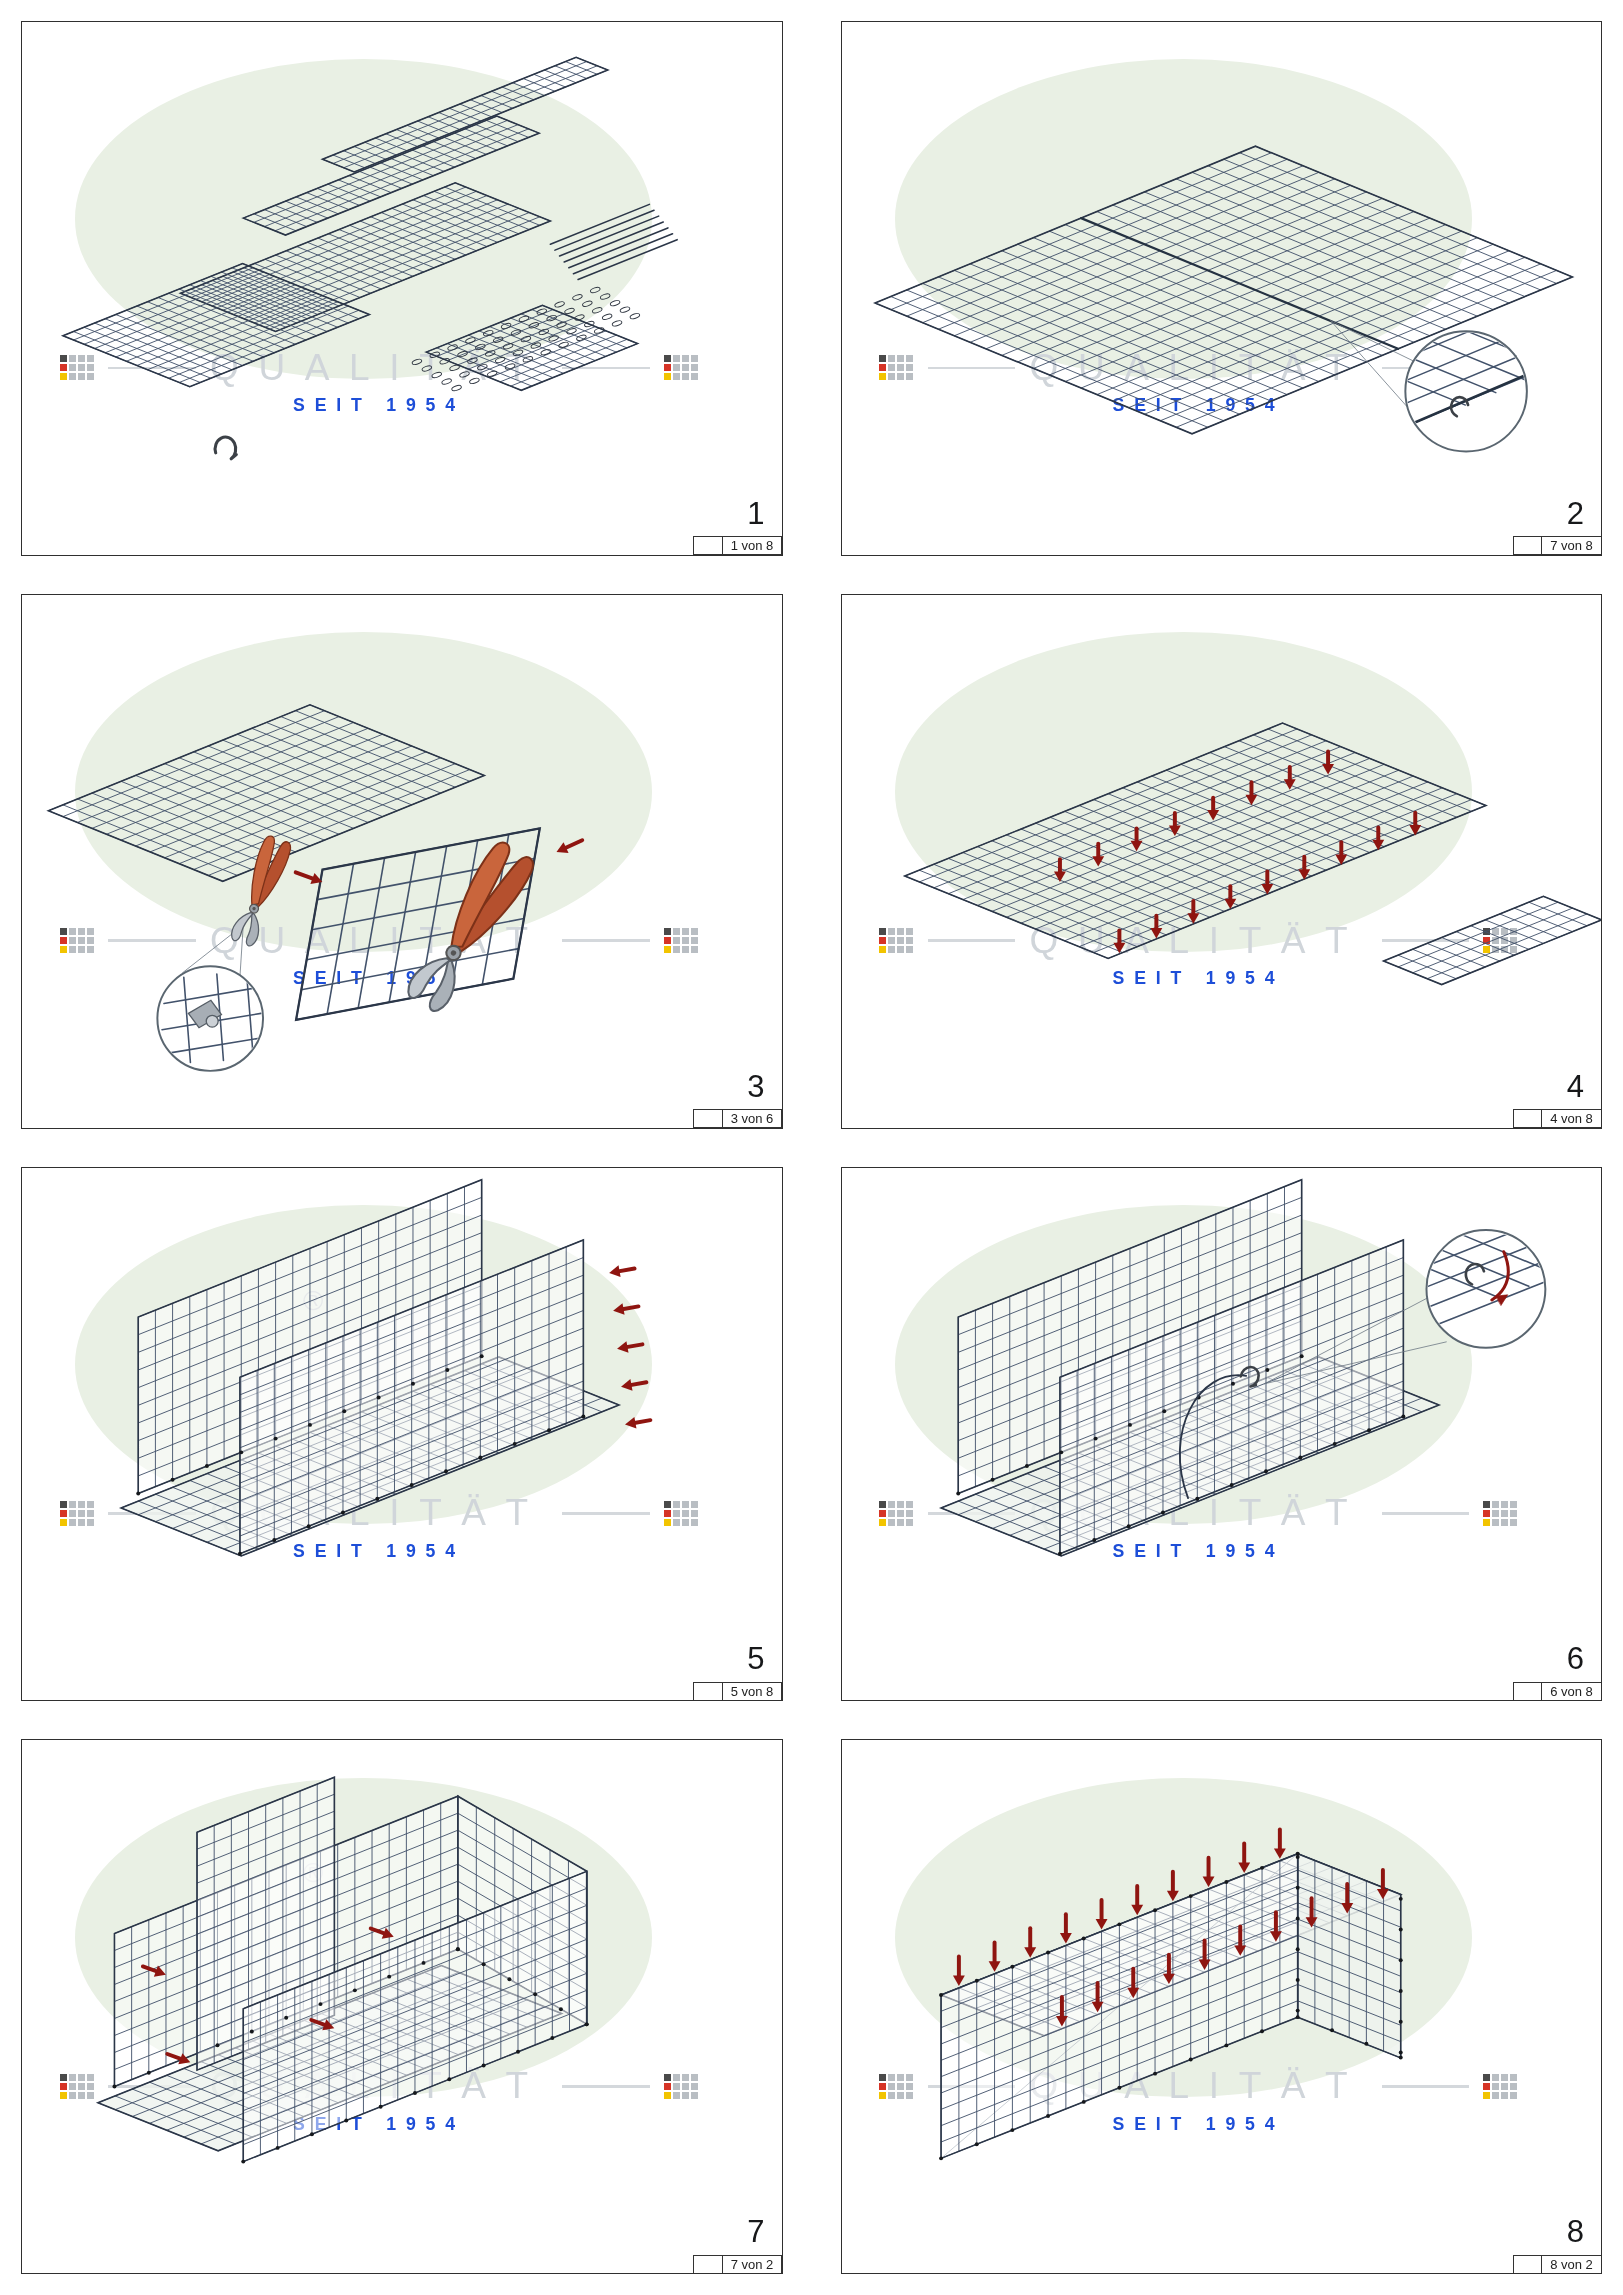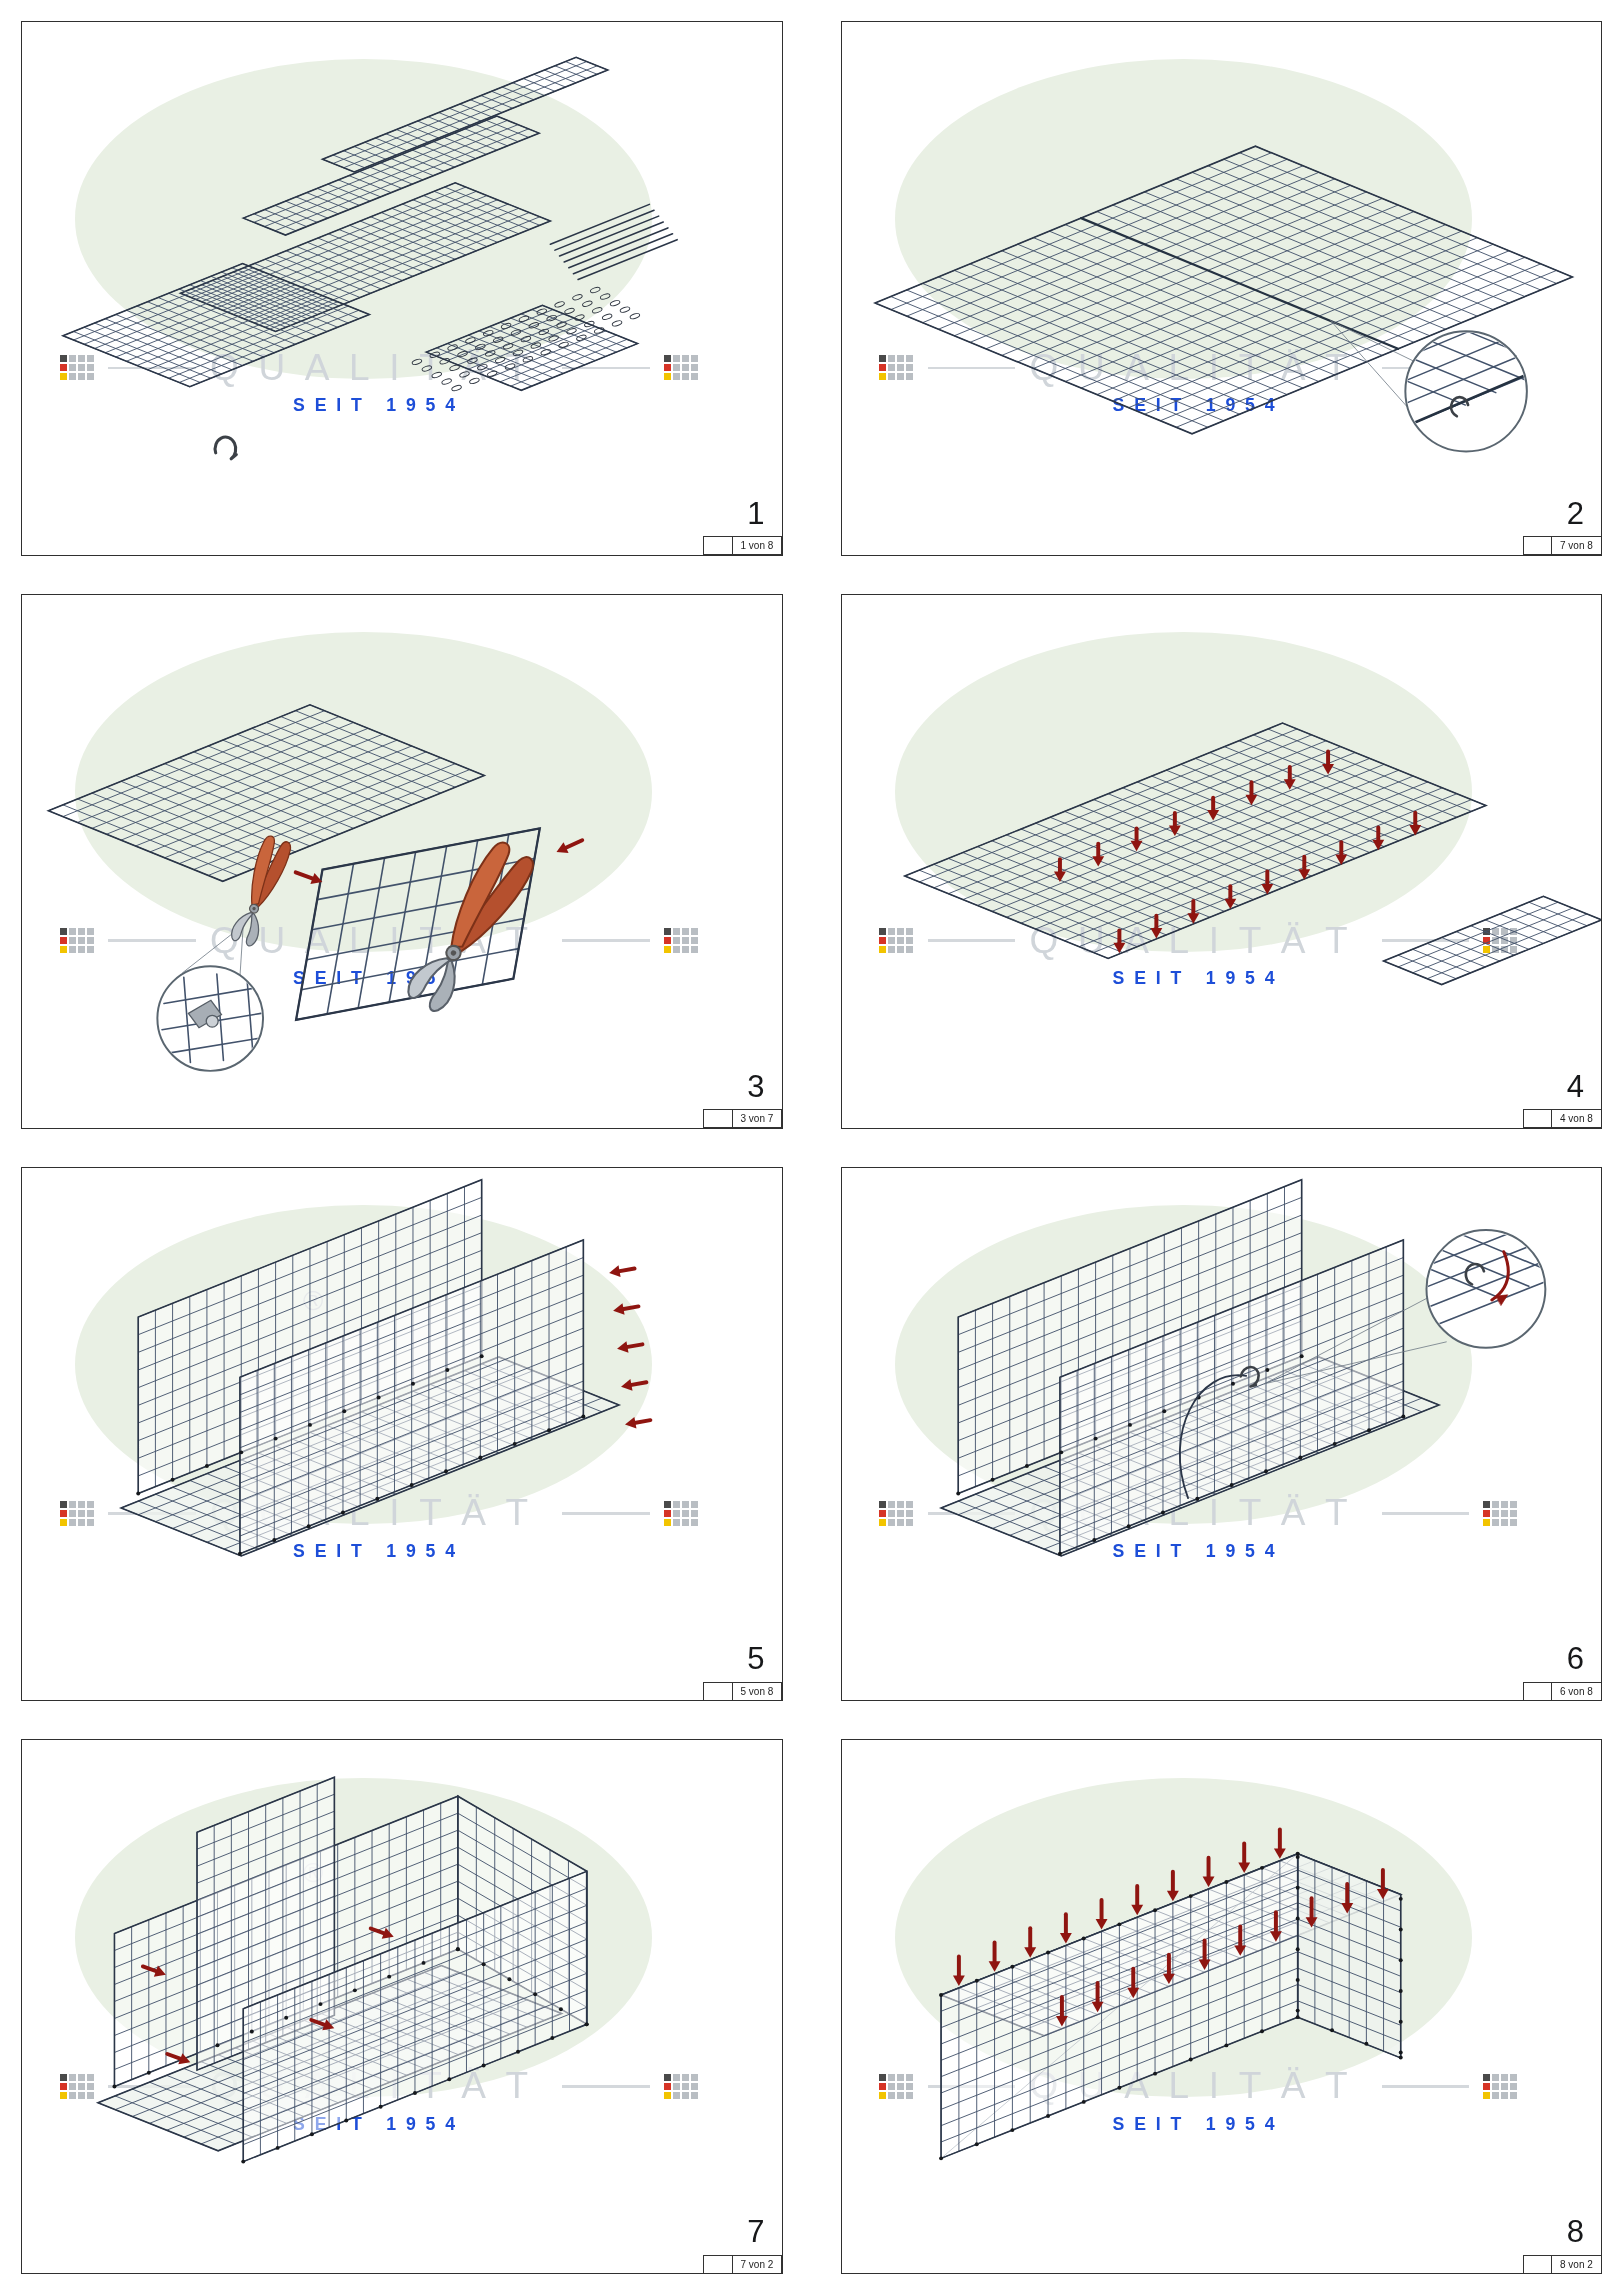--- a/index.html
+++ b/index.html
@@ -24,21 +24,21 @@
   .px-logo i:nth-child(1){background:#4a4a4a;}
   .px-logo i:nth-child(5){background:#d63426;}
   .px-logo i:nth-child(9){background:#f2c400;}
   
   svg.art{position:absolute;inset:0;width:100%;height:100%;}
   
   .stepnum{position:absolute;right:17px;bottom:26px;font-size:31px;color:#17181a;line-height:1;}
   .cap{position:absolute;right:-0.7px;bottom:-0.7px;height:17px;border:1px solid #333;
        background:#fff;display:flex;align-items:stretch;}
   .cap-mini{width:27.5px;border-right:1px solid #333;}
-  .cap-text{display:flex;align-items:center;padding:0 7.9px;font-size:10px;color:#222;}
+  .cap-text{display:flex;align-items:center;padding:0 7.9px;font-size:13px;color:#222;}
 </style>
 </head>
 <body>
 
 <main class="sheet">
 
   <section class="panel">
     <div class="watermark">
       <div class="wm-ellipse"></div>
 
@@ -568,21 +568,21 @@
           <polygon points="-9,-13 9,-13 0,3" fill="#8f1510"></polygon>
         </g>
         <g transform="translate(812,392) rotate(65)">
           <line x1="0" y1="-40" x2="0" y2="-9" stroke="#8f1510" stroke-width="6" stroke-linecap="round"></line>
           <polygon points="-9,-13 9,-13 0,3" fill="#8f1510"></polygon>
         </g>
       </svg>
     <div class="stepnum">3</div>
     <div class="cap">
       <span class="cap-mini"></span>
-      <span class="cap-text">3 von 7</span>
+      <span class="cap-text">3 von 6</span>
     </div>
   </section>
 
   <section class="panel">
     <div class="watermark">
       <div class="wm-ellipse"></div>
 
       <div class="wm-block">
         <div class="wm-row">
           <span class="px-logo">

